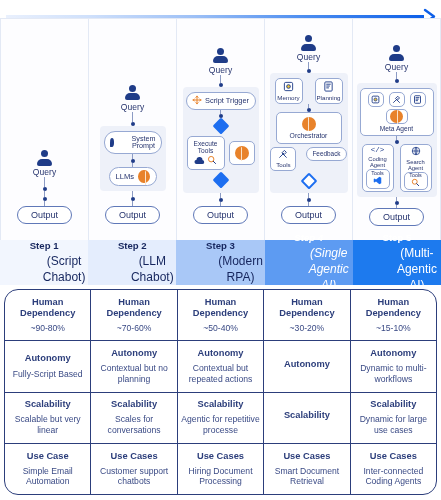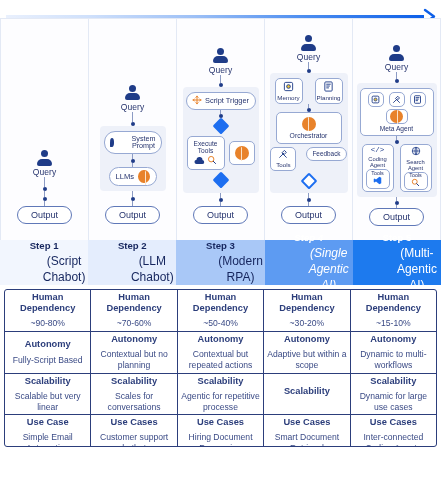--- a/index.html
+++ b/index.html
@@ -104,22 +104,22 @@
   .step {
     flex: 1 1 0; display: flex; flex-direction: column;
     align-items: center; justify-content: center;
     font-size: 9.6px; line-height: 1.35; text-align: center;
   }
   .step .t { font-weight: bold; }
   .step .s { font-size: 12px; margin-left: 40px; }
 
   
   .table {
-    position: absolute; left: 4px; top: 289px; width: 433px; height: 158px;
-    border: 1.4px solid #2c3e7b; border-radius: 3px;
+    position: absolute; left: 4px; top: 289px; width: 433px; height: 206px;
+    border: 1.4px solid #2c3e7b; border-radius: 14px;
     display: flex; flex-direction: column; overflow: hidden;
     background: #fff;
   }
   .trow { display: flex; flex: 1 1 0; border-bottom: 1.2px solid #2c3e7b; }
   .trow:last-child { border-bottom: none; }
   .tcell {
     flex: 1 1 0; border-right: 1.2px solid #2c3e7b;
     display: flex; flex-direction: column; align-items: center; justify-content: center;
     padding: 2px 3px; text-align: center;
   }
@@ -455,21 +455,20 @@
       <div class="tcell">
           <div class="h">Autonomy</div>
           <div class="v">Contextual but no planning</div>
         </div>
       <div class="tcell">
           <div class="h">Autonomy</div>
           <div class="v">Contextual but repeated actions</div>
         </div>
       <div class="tcell">
           <div class="h">Autonomy</div>
-          <div class="v">Adaptive but within a scope</div>
         </div>
       <div class="tcell">
           <div class="h">Autonomy</div>
           <div class="v">Dynamic to multi-workflows</div>
         </div>
     </div>
     <div class="trow">
       <div class="tcell">
           <div class="h">Scalability</div>
           <div class="v">Scalable but very linear</div>

